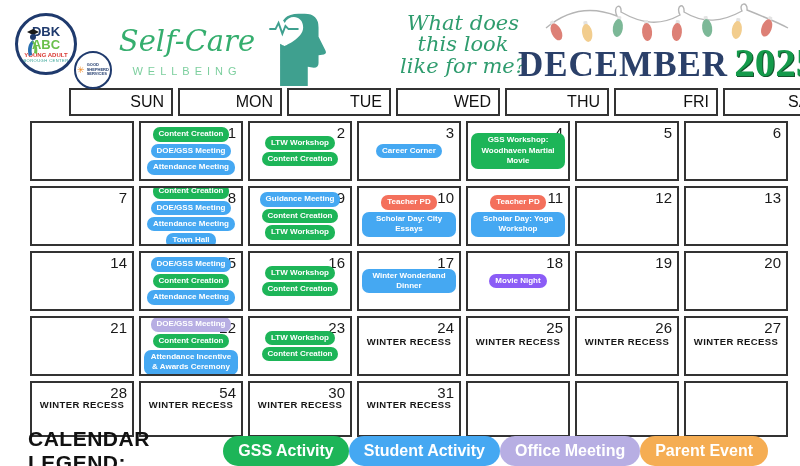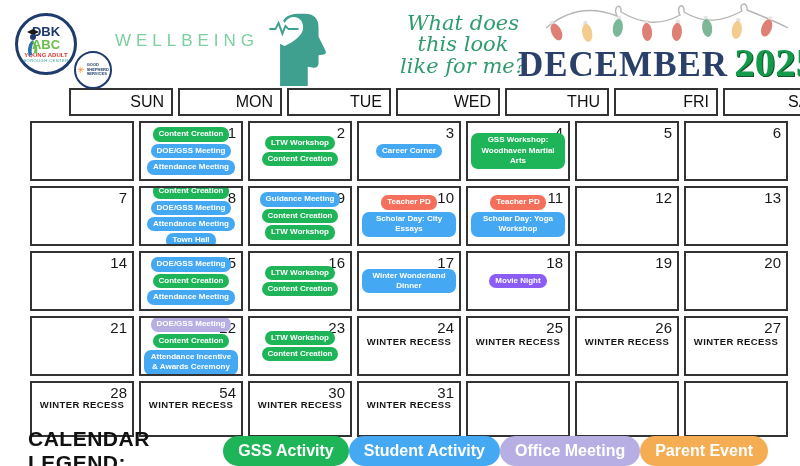--- a/index.html
+++ b/index.html
@@ -19,21 +19,21 @@
   .logo-gss { position: absolute; left: 74px; top: 51px; width: 38px; height: 38px;
     border: 2px solid #1f3a6d; border-radius: 50%; background: #fff; z-index: 3;
     display: flex; align-items: center; justify-content: center; gap: 2px; }
   .logo-gss .sun { color: #f08c28; font-size: 9px; }
   .logo-gss .gss-lines { display: flex; flex-direction: column; line-height: 1.1; }
   .logo-gss .gss-lines span { color: #1f3a6d; font-weight: 700; font-size: 4px; }
 
   .selfcare { position: absolute; left: 112px; top: 24px; width: 150px; text-align: center; }
   .selfcare .title { font-family: "DejaVu Serif", serif; font-style: italic;
     font-size: 29px; color: #35ae6e; }
-  .selfcare .sub { font-size: 17px; letter-spacing: 5px; color: #7ccf9e; margin-top: 7px; }
+  .selfcare .sub { font-size: 11px; letter-spacing: 5px; color: #7ccf9e; margin-top: 7px; }
 
   .head-icon { position: absolute; left: 258px; top: 6px; }
 
   .question { position: absolute; left: 383px; top: 13px; width: 160px; text-align: center;
     font-family: "DejaVu Serif", serif; font-style: italic; color: #2f9c6e;
     font-size: 21px; line-height: 1.02; }
 
   .month-block { position: absolute; left: 538px; top: 0; width: 258px; }
   .lights { display: block; margin: 2px auto 0; }
   .month-line { display: flex; align-items: baseline; justify-content: center; gap: 6px; margin-top: -4px; }
@@ -88,20 +88,21 @@
   <div class="logo-gss">
     <span class="sun">✳</span>
     <span class="gss-lines">
       <span>GOOD</span>
       <span>SHEPHERD</span>
       <span>SERVICES</span>
     </span>
   </div>
 
   <div class="selfcare">
+    <div class="title">Self-Care</div>
     <div class="sub">WELLBEING</div>
   </div>
 
   <svg class="head-icon" width="78" height="80" viewBox="0 0 100 104">
     <path d="M28,104 L28,34 Q28,10 52,10 L60,10 Q78,10 78,28 L78,40 L87,58 Q89,62 85,63 L78,64 L78,74 Q78,81 70,80 L64,79 L64,104 Z" fill="#3fa08f"></path>
     <path d="M34,22 C28,10 8,12 8,28 C8,42 34,52 34,52 C34,52 58,42 58,28 C58,12 40,10 34,22 Z" fill="#ffffff"></path>
     <polyline points="14,30 22,30 26,22 31,36 35,26 39,30 52,30" stroke="#3fa08f" stroke-width="2.5" fill="none"></polyline>
   </svg>
 
   <div class="question">
@@ -184,21 +185,21 @@
       </div>
       <div class="cell">
         <span class="date">3</span>
         <div class="events">
           <div class="pill" style="background: rgb(69, 168, 242);">Career Corner</div>
         </div>
       </div>
       <div class="cell">
         <span class="date">4</span>
         <div class="events">
-          <div class="pill" style="background: rgb(29, 181, 88);">GSS Workshop: Woodhaven Martial Arts</div>
+          <div class="pill" style="background: rgb(29, 181, 88);">GSS Workshop: Woodhaven Martial Movie</div>
         </div>
       </div>
       <div class="cell">
         <span class="date">5</span>
         <div class="events"></div>
       </div>
       <div class="cell">
         <span class="date">6</span>
         <div class="events"></div>
       </div>

